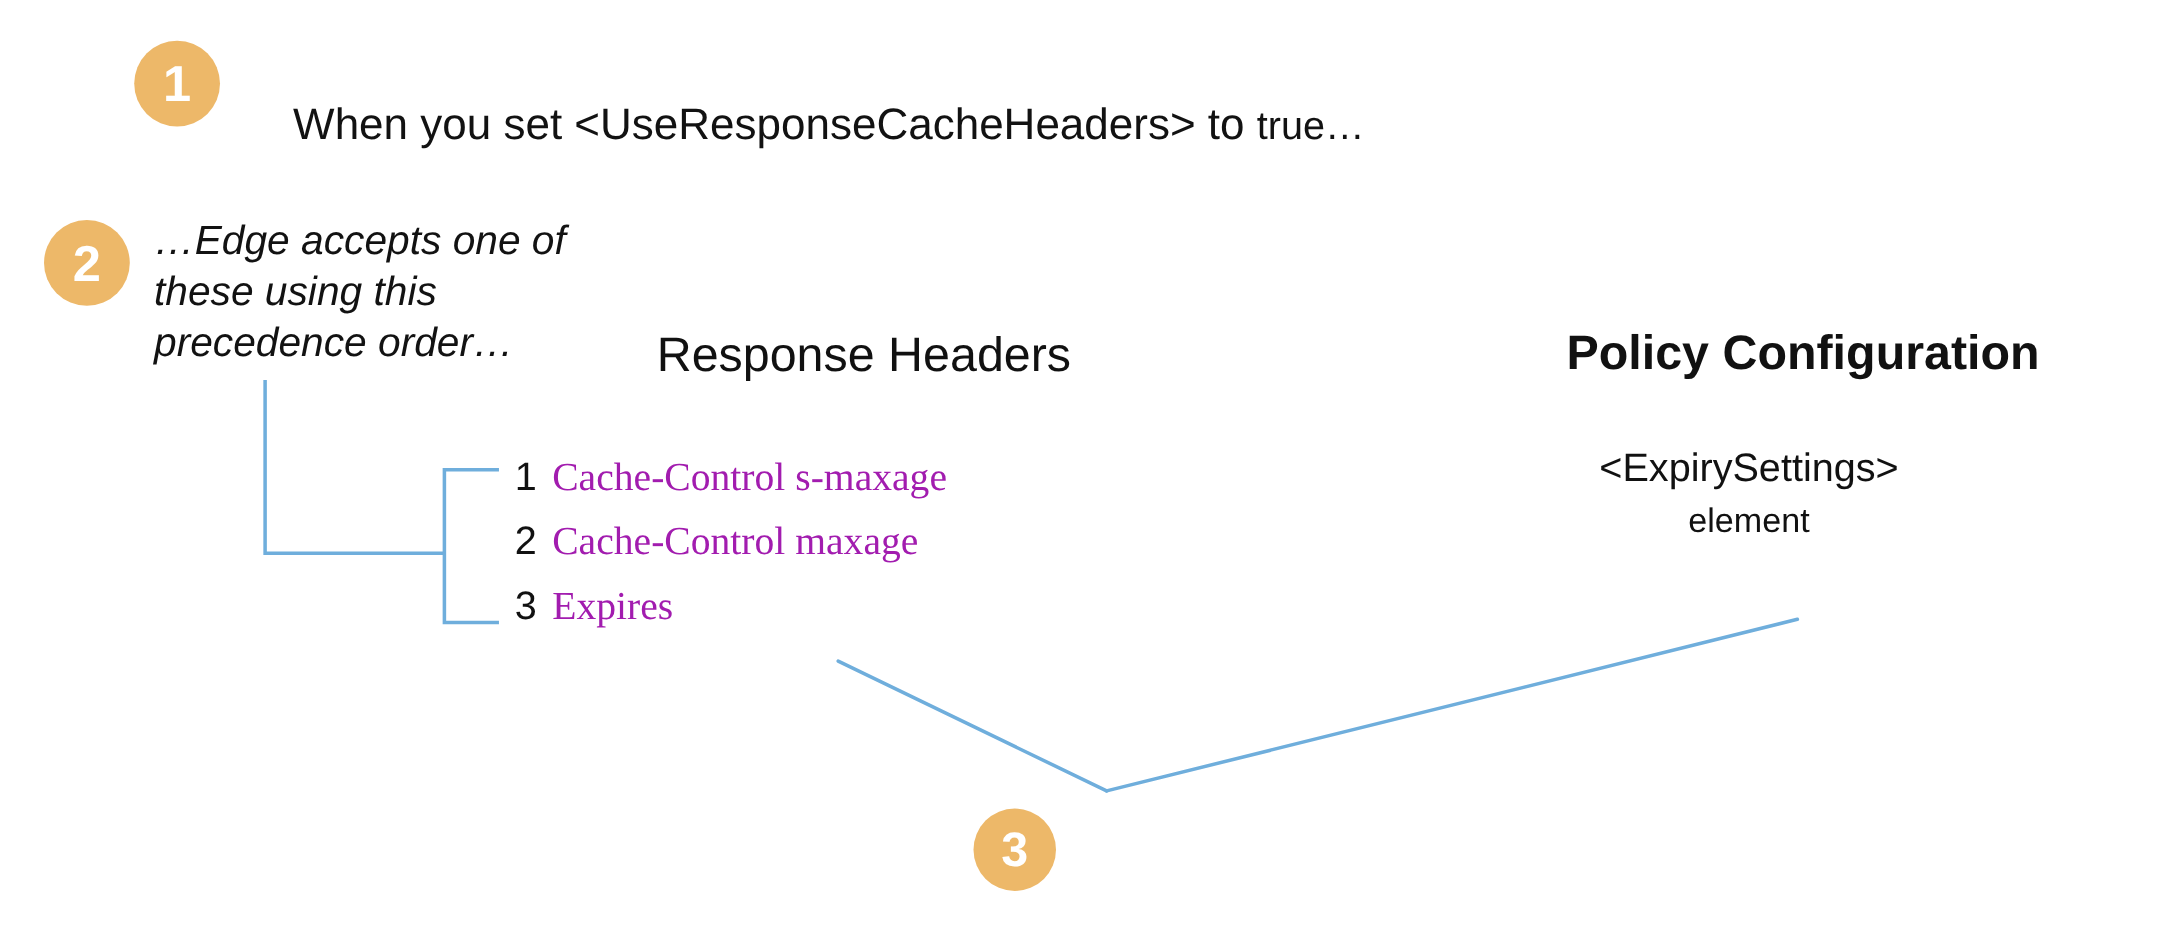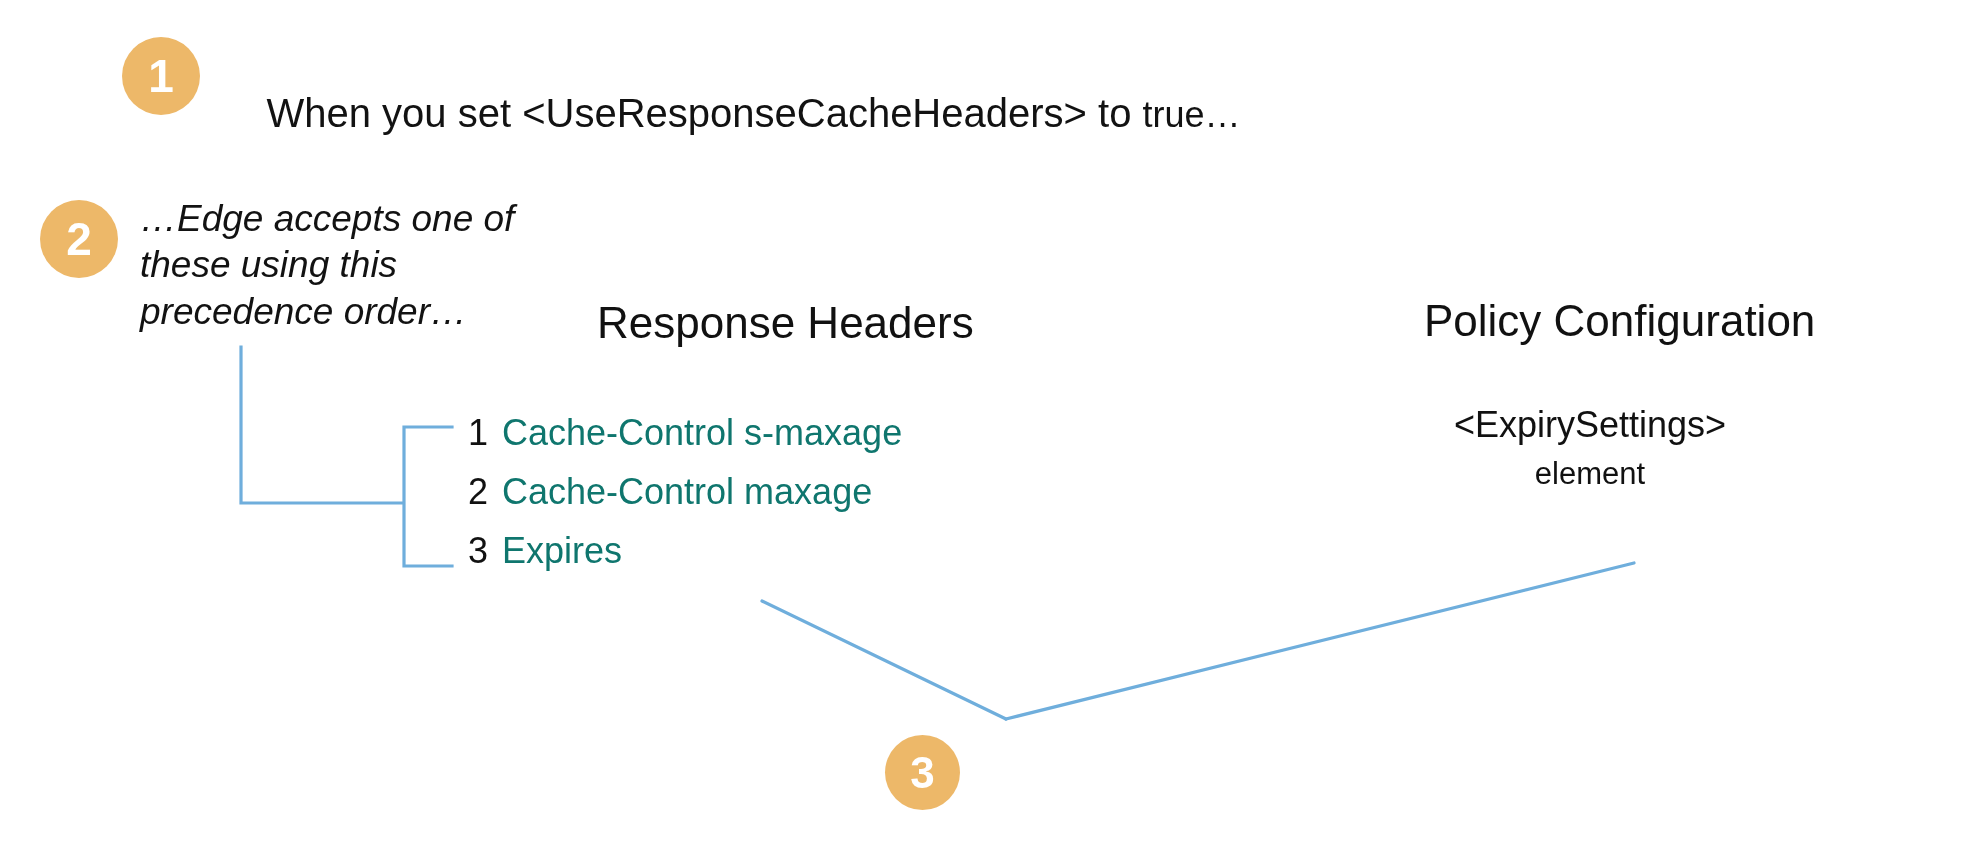--- a/index.html
+++ b/index.html
@@ -86,21 +86,21 @@
 
   
   .col-heading {
     position: absolute;
     font-family: "Liberation Sans", sans-serif;
     font-size: 44px;
     color: #111111;
     white-space: nowrap;
   }
   #heading-response { left: 597px; top: 298px; }
-  #heading-policy  { left: 1424px; top: 296px; }
+  #heading-policy  { left: 1424px; top: 296px; font-weight: bold; }
 
   
   #precedence-list {
     position: absolute;
     left: 468px;
     top: 412px;
   }
   .list-row {
     display: flex;
     align-items: baseline;
@@ -108,23 +108,23 @@
   }
   .list-num {
     font-family: "Liberation Sans", sans-serif;
     font-size: 36px;
     font-weight: 400;
     color: #111111;
     width: 34px;
     flex: 0 0 34px;
   }
   .list-text {
-    font-family: Liberation Sans, sans-serif;
-    font-size: 36px;
-    color: #0f766e;
+    font-family: Liberation Serif, serif;
+    font-size: 36px;
+    color: #a21caf;
     white-space: pre;
   }
 
   
   #policy-element {
     position: absolute;
     left: 1380px;
     top: 404px;
     width: 420px;
     text-align: center;

